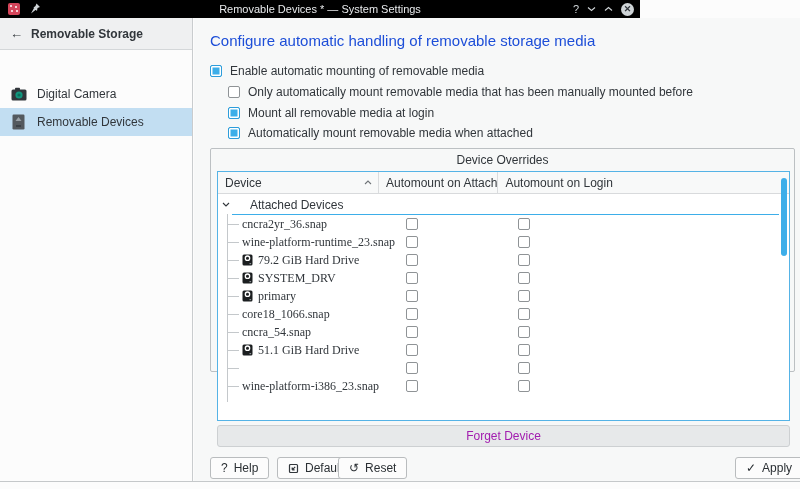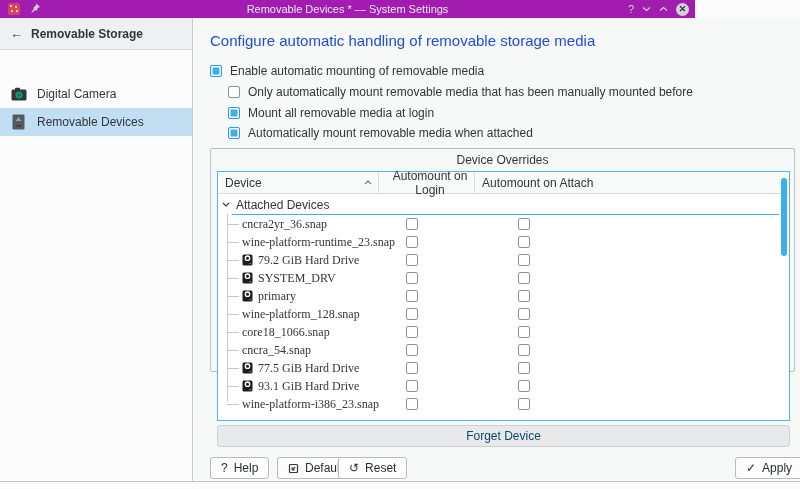--- a/index.html
+++ b/index.html
@@ -1,20 +1,20 @@
 <!DOCTYPE html>
 <html><head>
 <meta charset="utf-8">
 <style>
   * { margin:0; padding:0; box-sizing:border-box; }
   html,body { width:800px; height:489px; font-family:"Liberation Sans", sans-serif; }
   .window { position:relative; width:800px; height:489px; background:#fcfcfc; overflow:hidden; color:#31363b; }
 
   
-  .titlebar { position:absolute; left:0; top:0; width:695px; height:18px; background:#a21caf; display:flex; align-items:center; }
+  .titlebar { position:absolute; left:0; top:0; width:640px; height:18px; background:#000000; display:flex; align-items:center; }
   .titlebar .title { position:absolute; left:0; right:0; text-align:center; font-size:11px; color:#e8eaec; }
   .app-icon { position:absolute; left:8px; top:3px; width:12px; height:12px; border-radius:2px; background:#d5455a; }
   .app-icon i { position:absolute; width:2px; height:2px; background:#fff; border-radius:1px; }
   .app-icon i:nth-child(1){ left:2px; top:2px; } .app-icon i:nth-child(2){ left:7px; top:3px; }
   .app-icon i:nth-child(3){ left:3px; top:7px; } .app-icon i:nth-child(4){ left:8px; top:7px; }
   .pin-icon { position:absolute; left:30px; top:3px; width:11px; height:12px; }
   .tb-right { position:absolute; right:6px; top:0; height:18px; display:flex; align-items:center; gap:8px; }
   .tb-glyph { color:#cfd4d7; font-size:11px; line-height:18px; cursor:default; }
   .close-btn { width:13px; height:13px; border-radius:50%; background:#cfd4d7; color:#2f343a; font-size:9px; line-height:13px; text-align:center; font-weight:bold; }
 
@@ -39,31 +39,31 @@
 
   
   .dtable { position:absolute; left:6px; top:22px; width:573px; height:250px; background:#ffffff; border:1px solid #55b3e6; }
   .thead { position:absolute; left:0; top:0; right:0; height:22px; background:#f8f9f9; border-bottom:1px solid #d8dadc; display:flex; font-size:12px; }
   .thcell { display:flex; align-items:center; padding-left:7px; border-right:1px solid #dadcde; position:relative;text-align:center; }
   .thcell:last-child { border-right:none; flex:1; }
   .th-device { width:161px; } .th-login { width:96px; }
   .sort-ind { position:absolute; right:6px; top:8px; }
   .vscroll { position:absolute; right:2px; top:6px; width:6px; height:78px; background:#3daee9; border-radius:3px; }
 
-  .grouprow { position:absolute; left:0; top:23px; right:0; height:19px; display:flex; align-items:center; gap:6px; padding-left:4px; font-size:12px;text-align:right; }
+  .grouprow { position:absolute; left:0; top:23px; right:0; height:19px; display:flex; align-items:center; gap:20px; padding-left:4px; font-size:12px;text-align:right; }
   .blue-underline { position:absolute; left:14px; right:10px; top:42px; height:0; border-top:1px solid #3daee9; }
   .rows { position:absolute; left:0; top:43px; right:12px; bottom:4px; }
   .rows .guide { position:absolute; left:9px; top:-1px; bottom:14px; width:0; border-left:1px solid #c4c8cb; }
   .trow { position:relative; height:18px; display:flex; align-items:center; font-size:12px;font-family:Liberation Serif, serif; }
   .trow .branch { position:absolute; left:9px; top:9px; width:12px; border-top:1px solid #c4c8cb; }
   .trow .rname { position:absolute; left:24px; white-space:nowrap; display:flex; align-items:center; gap:5px; }
   .trow .cb { position:absolute; top:3px; }
   .cb-login { left:188px; } .cb-attach { left:300px; }
 
-  .forget-btn { position:absolute; left:6px; top:276px; width:573px; height:22px; background:#e7e9ea; border:1px solid #cdd0d2; border-radius:3px; color:#0c4a6e; font-size:12px; display:flex; align-items:center; justify-content:center; }
+  .forget-btn { position:absolute; left:6px; top:276px; width:573px; height:22px; background:#e7e9ea; border:1px solid #cdd0d2; border-radius:3px; color:#a21caf; font-size:12px; display:flex; align-items:center; justify-content:center; }
 
   
   .btn { position:absolute; top:439px; height:22px; background:#fcfcfc; border:1px solid #b9bcbe; border-radius:3px; font-size:12px; color:#2b3034; display:inline-flex; align-items:center; justify-content:center; gap:6px; padding:0 10px; }
   .btn .bicon { font-size:12px; line-height:1; }
   .btn-help { left:16px; } .btn-defaults { left:83px; } .btn-reset { left:144px; } .btn-apply { left:541px; }
 
   .bottom-strip { position:absolute; left:0; top:481px; width:800px; height:8px; background:#fcfcfc; border-top:1px solid #c5c8ca; }
   svg { display:block; }
 </style>
 </head>
@@ -154,25 +154,25 @@
       <div class="dtable">
         <div class="thead">
           <div class="thcell th-device">
             <span>Device</span>
             <span class="sort-ind">
               <svg width="8" height="5" viewBox="0 0 8 5">
                   <path d="M1 4 L4 1 L7 4" fill="none" stroke="#6f7478" stroke-width="1.1"></path>
                 </svg>
             </span>
           </div>
+          <div class="thcell">
+            <span>Automount on Attach</span>
+          </div>
           <div class="thcell th-login">
             <span>Automount on Login</span>
-          </div>
-          <div class="thcell">
-            <span>Automount on Attach</span>
           </div>
         </div>
 
         <div class="grouprow">
           <span>
             <svg width="8" height="5" viewBox="0 0 8 5">
                 <path d="M1 1 L4 4 L7 1" fill="none" stroke="#31363b" stroke-width="1.1"></path>
               </svg>
           </span>
           <span>Attached Devices</span>
@@ -238,28 +238,20 @@
                   </svg>
                 </span>
                 <span>primary</span>
               </span>
               <span class="cb cb-login" data-checked="false"></span>
               <span class="cb cb-attach" data-checked="false"></span>
             </div>
             <div class="trow">
               <span class="branch"></span>
               <span class="rname">
-                <span>wine-platform_128.snap</span>
-              </span>
-              <span class="cb cb-login" data-checked="false"></span>
-              <span class="cb cb-attach" data-checked="false"></span>
-            </div>
-            <div class="trow">
-              <span class="branch"></span>
-              <span class="rname">
                 <span>core18_1066.snap</span>
               </span>
               <span class="cb cb-login" data-checked="false"></span>
               <span class="cb cb-attach" data-checked="false"></span>
             </div>
             <div class="trow">
               <span class="branch"></span>
               <span class="rname">
                 <span>cncra_54.snap</span>
               </span>
@@ -269,37 +261,27 @@
             <div class="trow">
               <span class="branch"></span>
               <span class="rname">
                 <span>
                   <svg width="11" height="12" viewBox="0 0 11 12">
                     <rect x="0.5" y="0.5" width="10" height="11" rx="1.5" fill="#1b1e20"></rect>
                     <circle cx="5.5" cy="4.2" r="2.2" fill="none" stroke="#ffffff" stroke-width="1.3"></circle>
                     <rect x="7.5" y="9" width="1.6" height="1.2" fill="#8a8f93"></rect>
                   </svg>
                 </span>
-                <span>77.5 GiB Hard Drive</span>
-              </span>
-              <span class="cb cb-login" data-checked="false"></span>
-              <span class="cb cb-attach" data-checked="false"></span>
-            </div>
-            <div class="trow">
-              <span class="branch"></span>
-              <span class="rname">
-                <span>
-                  <svg width="11" height="12" viewBox="0 0 11 12">
-                    <rect x="0.5" y="0.5" width="10" height="11" rx="1.5" fill="#1b1e20"></rect>
-                    <circle cx="5.5" cy="4.2" r="2.2" fill="none" stroke="#ffffff" stroke-width="1.3"></circle>
-                    <rect x="7.5" y="9" width="1.6" height="1.2" fill="#8a8f93"></rect>
-                  </svg>
-                </span>
-                <span>93.1 GiB Hard Drive</span>
-              </span>
+                <span>51.1 GiB Hard Drive</span>
+              </span>
+              <span class="cb cb-login" data-checked="false"></span>
+              <span class="cb cb-attach" data-checked="false"></span>
+            </div>
+            <div class="trow">
+              <span class="branch"></span>
               <span class="cb cb-login" data-checked="false"></span>
               <span class="cb cb-attach" data-checked="false"></span>
             </div>
             <div class="trow">
               <span class="branch"></span>
               <span class="rname">
                 <span>wine-platform-i386_23.snap</span>
               </span>
               <span class="cb cb-login" data-checked="false"></span>
               <span class="cb cb-attach" data-checked="false"></span>

